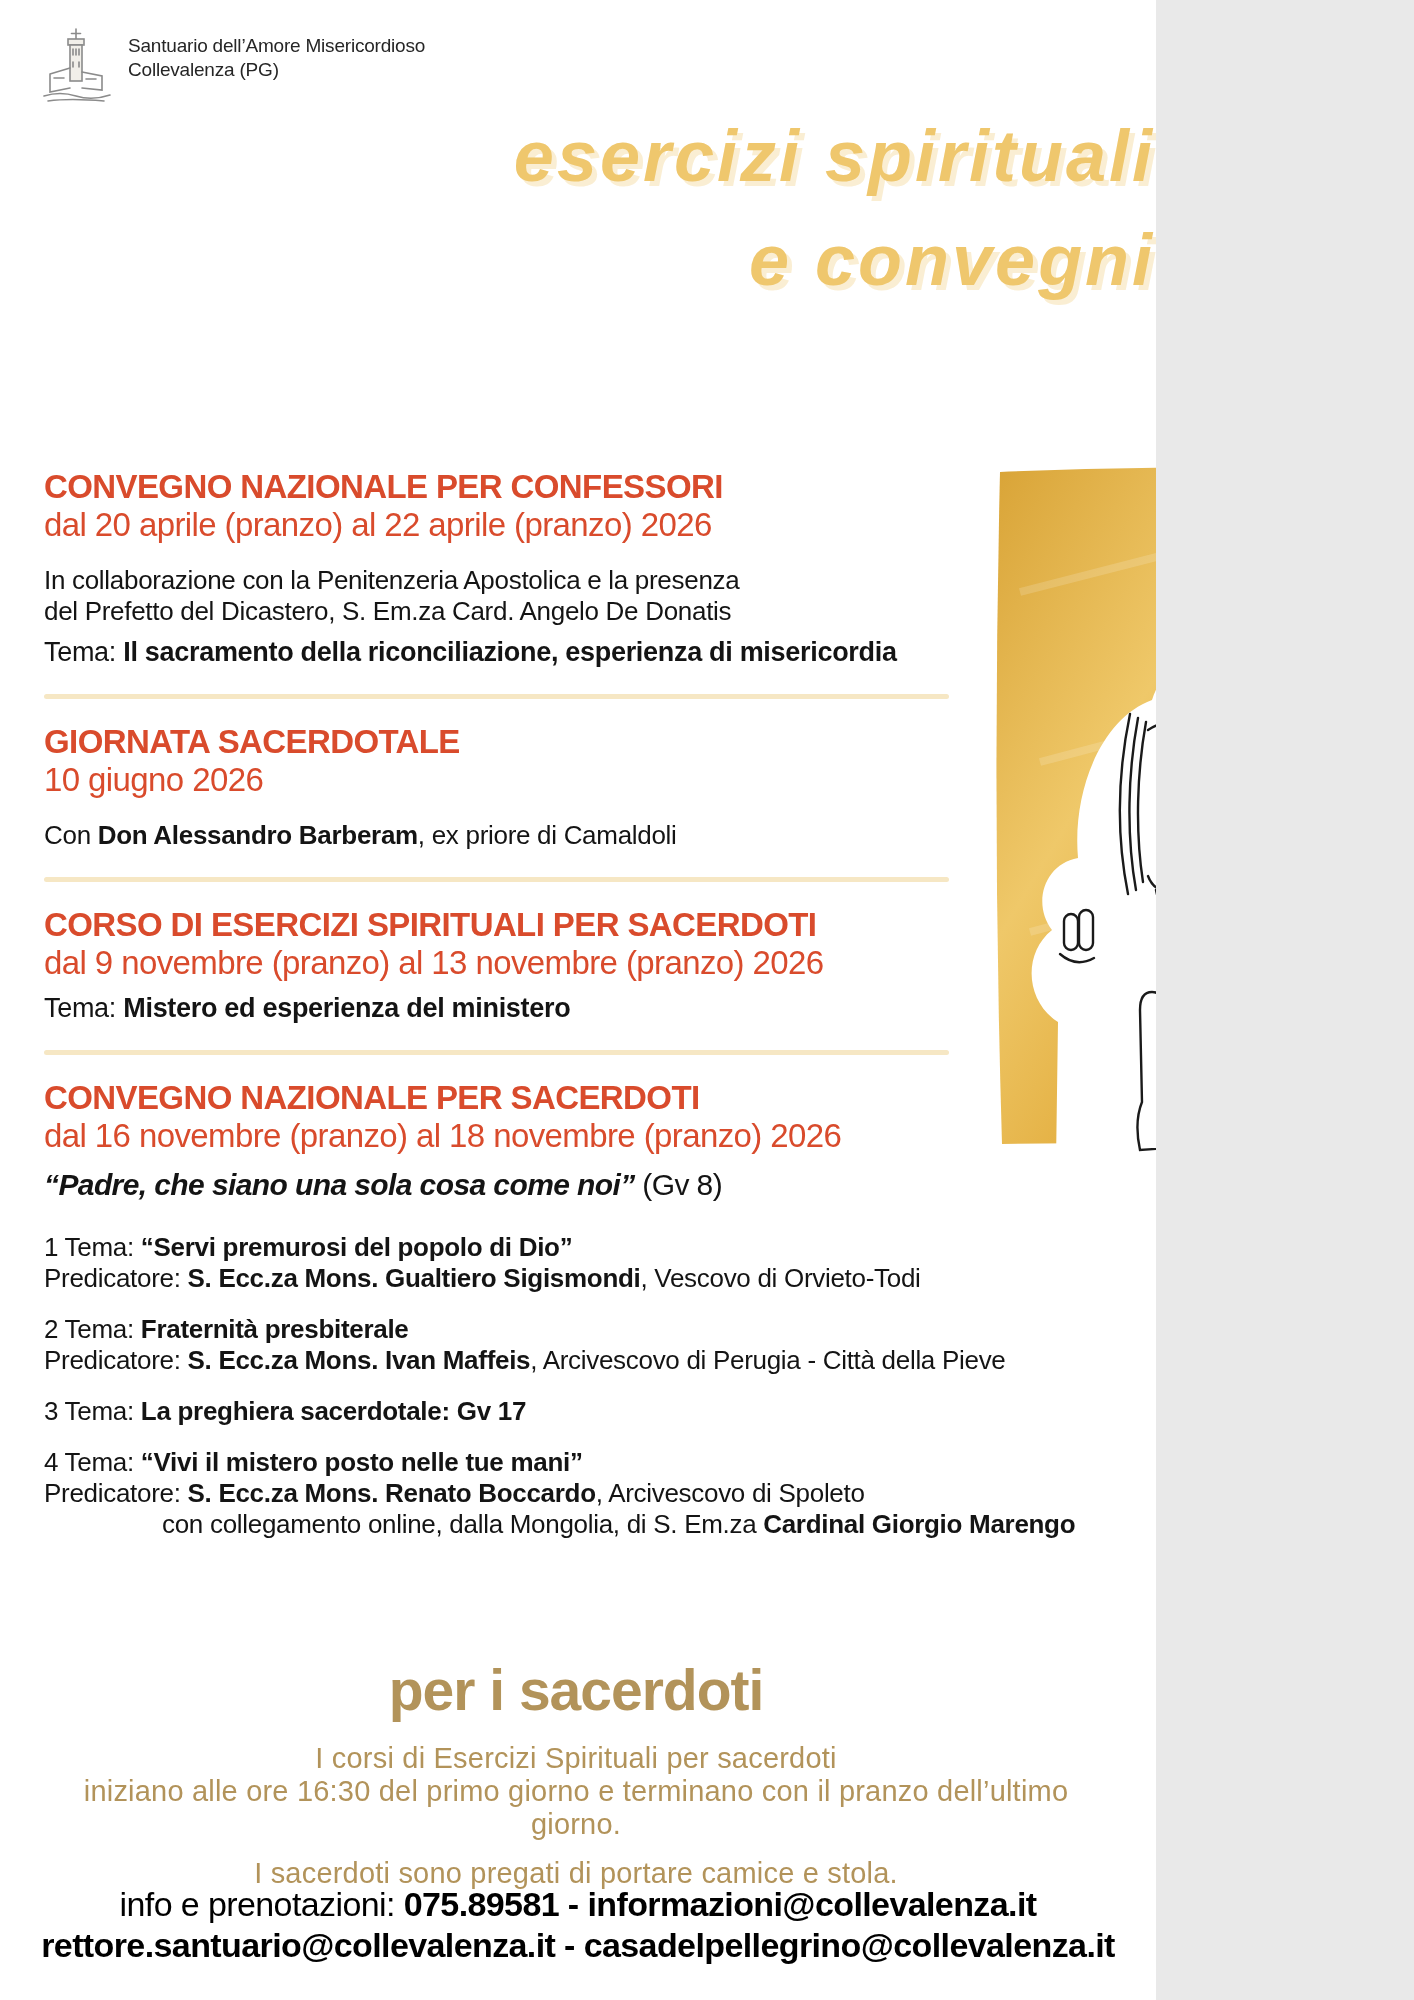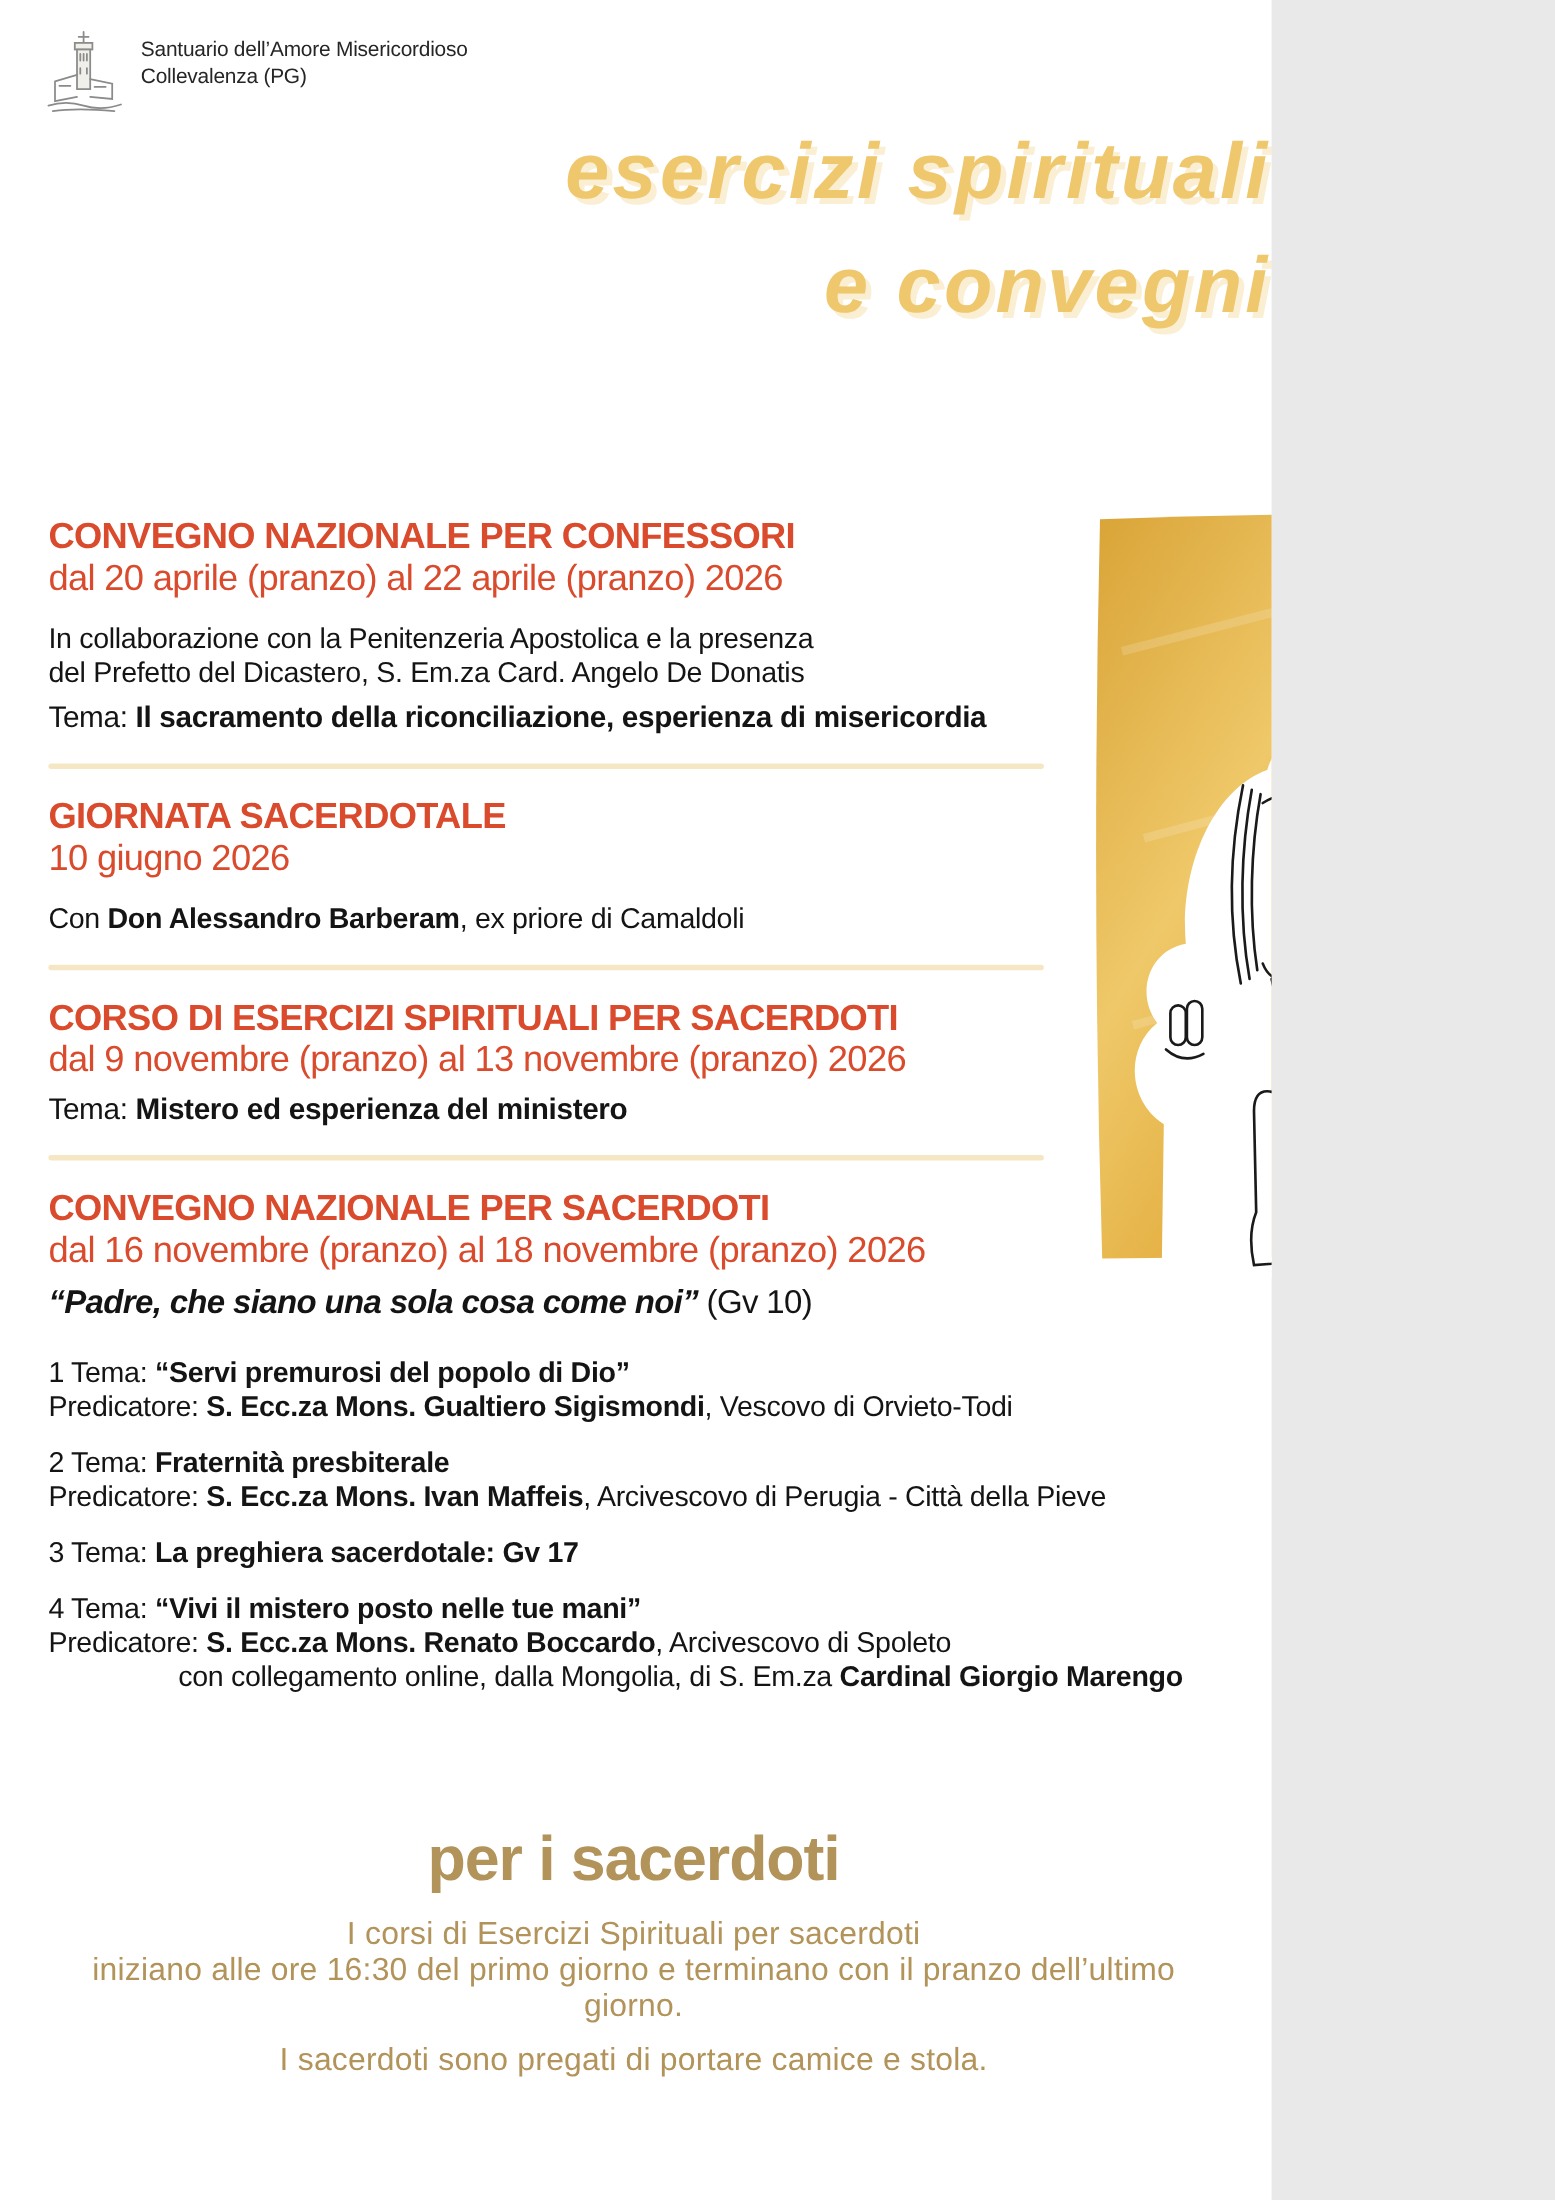--- a/index.html
+++ b/index.html
@@ -195,21 +195,21 @@
       <h2 class="evt-title">CORSO DI ESERCIZI SPIRITUALI PER SACERDOTI</h2>
       <div class="evt-date">dal 9 novembre (pranzo) al 13 novembre (pranzo) 2026</div>
       <p class="body tema"><span>Tema: </span><span class="b">Mistero ed esperienza del ministero</span></p>
     </section>
 
     <div class="divider"></div>
 
     <section>
       <h2 class="evt-title">CONVEGNO NAZIONALE PER SACERDOTI</h2>
       <div class="evt-date">dal 16 novembre (pranzo) al 18 novembre (pranzo) 2026</div>
-      <p class="body quote"><span class="b i">“Padre, che siano una sola cosa come noi”</span><span> (Gv 10)</span></p>
+      <p class="body quote"><span class="b i">“Padre, che siano una sola cosa come noi”</span><span> (Gv 8)</span></p>
 
       <div class="themes">
         <div class="theme">
           <p class="body"><span>1 Tema: </span><span class="b">“Servi premurosi del popolo di Dio”</span></p>
           <p class="body"><span>Predicatore: </span><span class="b">S. Ecc.za Mons. Gualtiero Sigismondi</span><span>, Vescovo di Orvieto-Todi</span></p>
         </div>
         <div class="theme">
           <p class="body"><span>2 Tema: </span><span class="b">Fraternità presbiterale</span></p>
           <p class="body"><span>Predicatore: </span><span class="b">S. Ecc.za Mons. Ivan Maffeis</span><span>, Arcivescovo di Perugia - Città della Pieve</span></p>
         </div>
@@ -225,14 +225,18 @@
     </section>
   </div>
 
   <div class="tan-block">
     <div class="tan-big">per i sacerdoti</div>
     <div class="tan-line">I corsi di Esercizi Spirituali per sacerdoti</div>
     <div class="tan-line">iniziano alle ore 16:30 del primo giorno e terminano con il pranzo dell’ultimo giorno.</div>
     <div class="tan-line last">I sacerdoti sono pregati di portare camice e stola.</div>
   </div>
 
+  <div class="contact">
+    <div><span>info e prenotazioni: </span><span class="b">075.89581 - informazioni@collevalenza.it</span></div>
+    <div><span class="b">rettore.santuario@collevalenza.it - casadelpellegrino@collevalenza.it</span></div>
+  </div>
 
 </div>
 
 </body></html>

